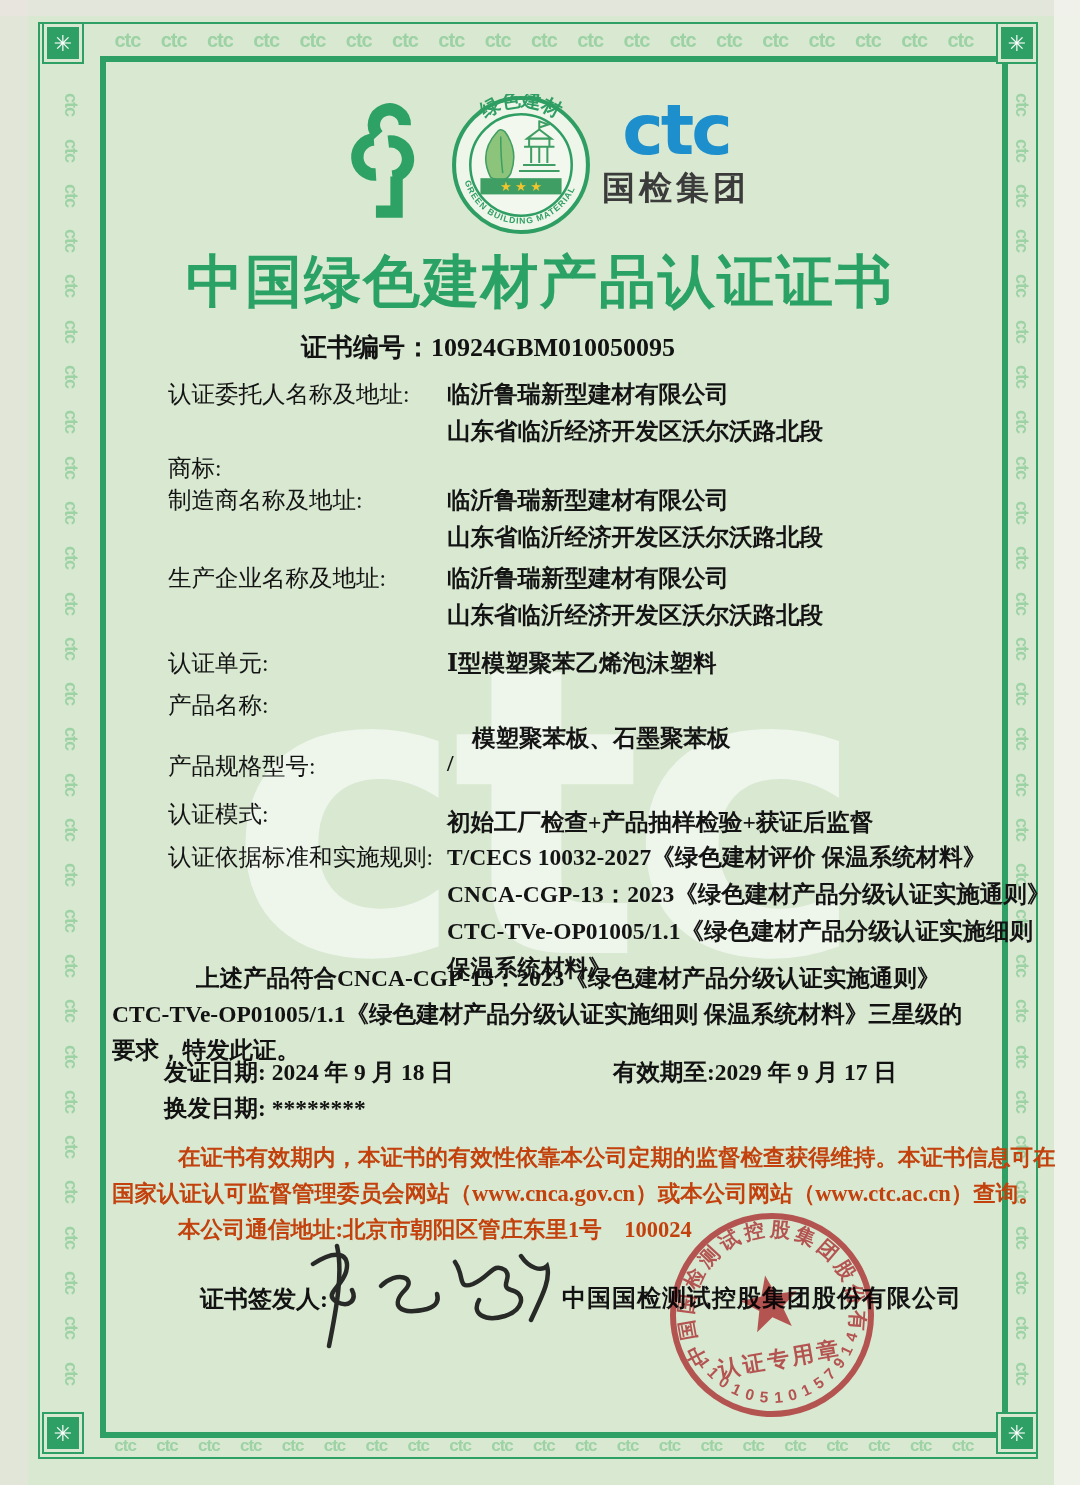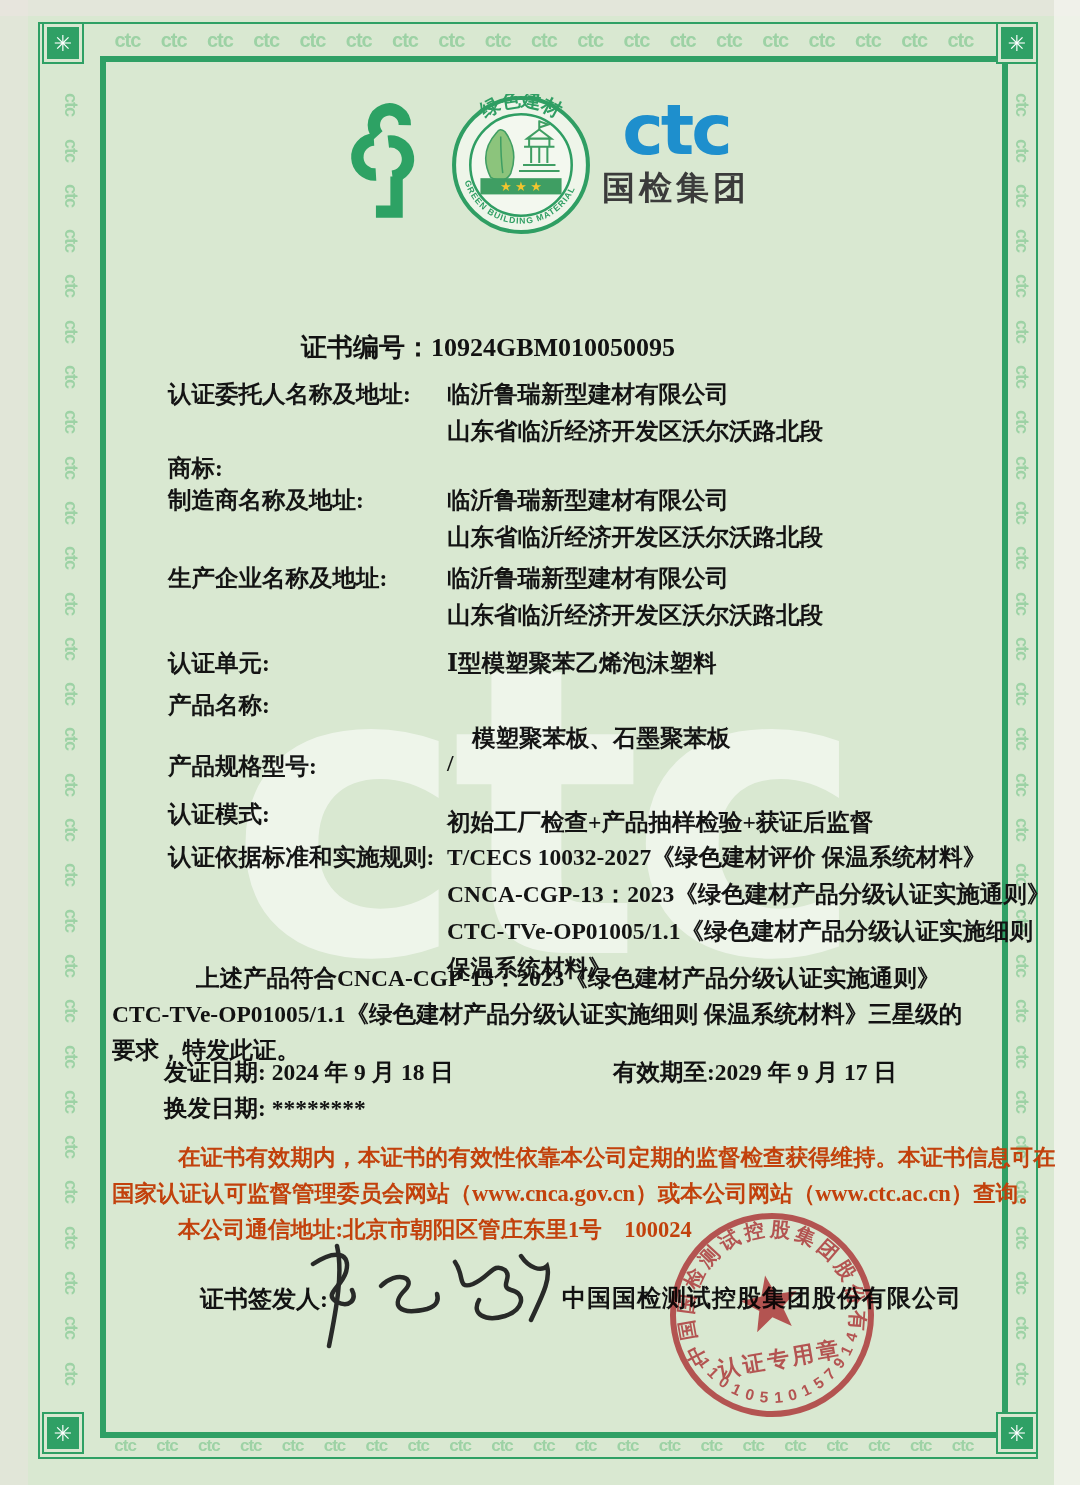--- a/index.html
+++ b/index.html
@@ -52,21 +52,21 @@
   .ctc-sub{font-family:"Liberation Sans",sans-serif;font-weight:bold;font-size:33px;
         line-height:36px;color:#3b3b3b;letter-spacing:4px;margin-top:2px;}
 
   
   .title{left:0;top:244px;width:1080px;text-align:center;font-size:57px;font-weight:bold;
         color:#2aa265;letter-spacing:2px;z-index:2;}
   .certno{left:0;top:330px;width:976px;text-align:center;font-size:26px;font-weight:bold;
         color:#121212;z-index:2;}
 
   
-  .f-label{left:168px;font-size:23.5px;font-weight:bold;color:#141414;z-index:2;white-space:nowrap;}
+  .f-label{left:168px;font-size:23.5px;font-weight:normal;color:#141414;z-index:2;white-space:nowrap;}
   .f-value{left:447px;font-size:23.5px;font-weight:bold;color:#141414;z-index:2;white-space:nowrap;}
 
   
   .stmt{left:112px;width:866px;font-size:23.5px;font-weight:bold;color:#121212;z-index:2;white-space:nowrap;}
   .stmt.indent{padding-left:84px;}
   .ftr{left:112px;width:880px;font-size:22.5px;font-weight:bold;color:#c2410c;z-index:2;white-space:nowrap;}
   .ftr.indent{padding-left:66px;}
 
   .dateline{font-size:23.5px;font-weight:bold;color:#121212;z-index:2;white-space:nowrap;}
 
@@ -242,20 +242,21 @@
     </g>
     <rect x="30" y="83" width="80" height="16" fill="#3f9e63"></rect>
     <text x="70" y="96" text-anchor="middle" font-size="13" fill="#f2c52e">★ ★ ★</text>
   </svg>
 
   <div class="abs ctc-block">
     <div class="ctc-word">ctc</div>
     <div class="ctc-sub">国检集团</div>
   </div>
 
+  <div class="abs title">中国绿色建材产品认证证书</div>
   <div class="abs certno"><span>证书编号：</span><span>10924GBM010050095</span></div>
 
   <div id="fields-root">
       <div class="abs f-label" style="top: 378px;">认证委托人名称及地址:</div>
       <div class="abs f-value" style="top: 378px;">临沂鲁瑞新型建材有限公司</div>
       <div class="abs f-value" style="top: 415px;">山东省临沂经济开发区沃尔沃路北段</div>
       <div class="abs f-label" style="top: 452px;">商标:</div>
       <div class="abs f-label" style="top: 484px;">制造商名称及地址:</div>
       <div class="abs f-value" style="top: 484px;">临沂鲁瑞新型建材有限公司</div>
       <div class="abs f-value" style="top: 521px;">山东省临沂经济开发区沃尔沃路北段</div>

